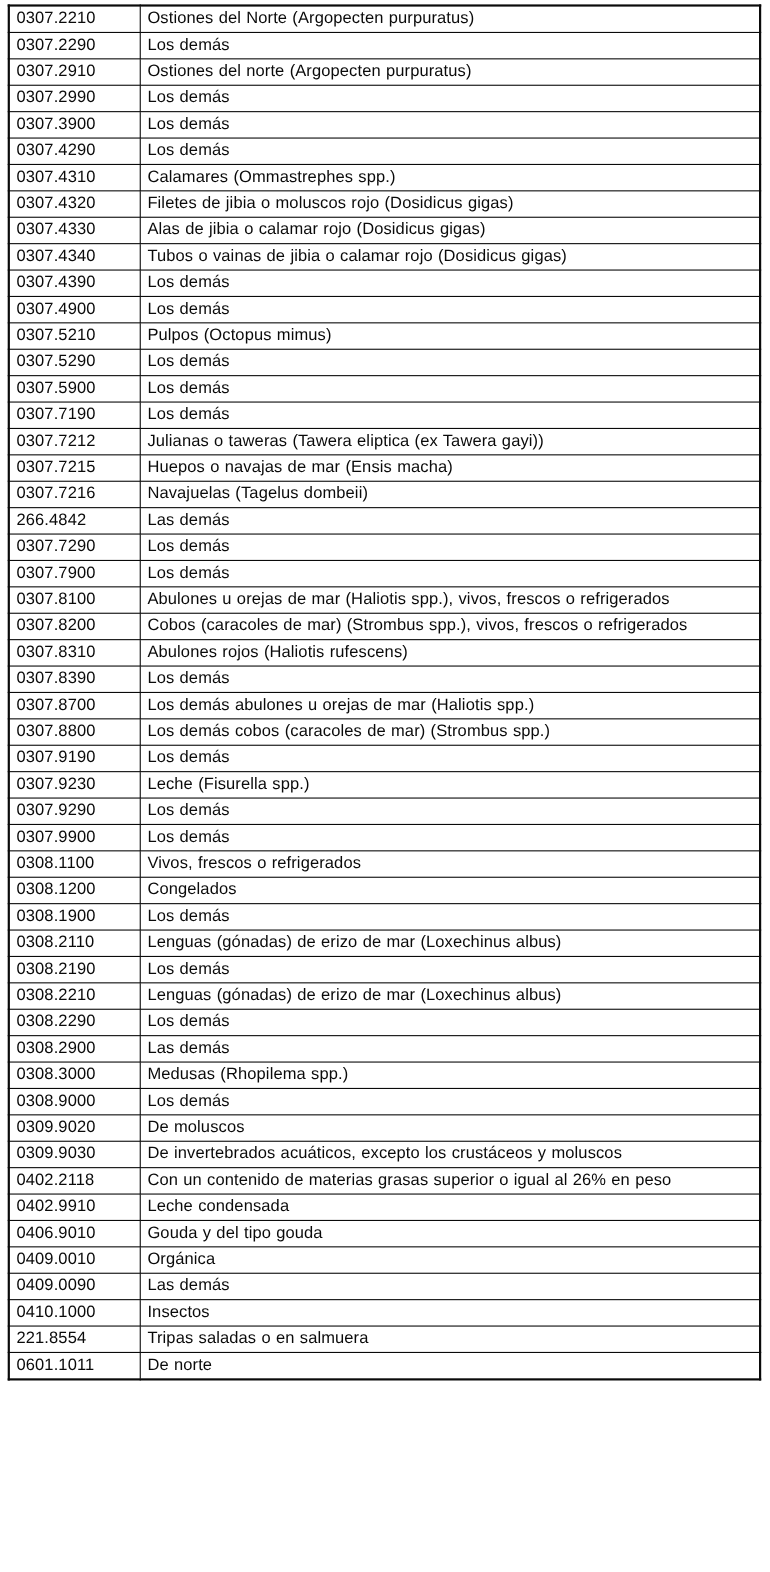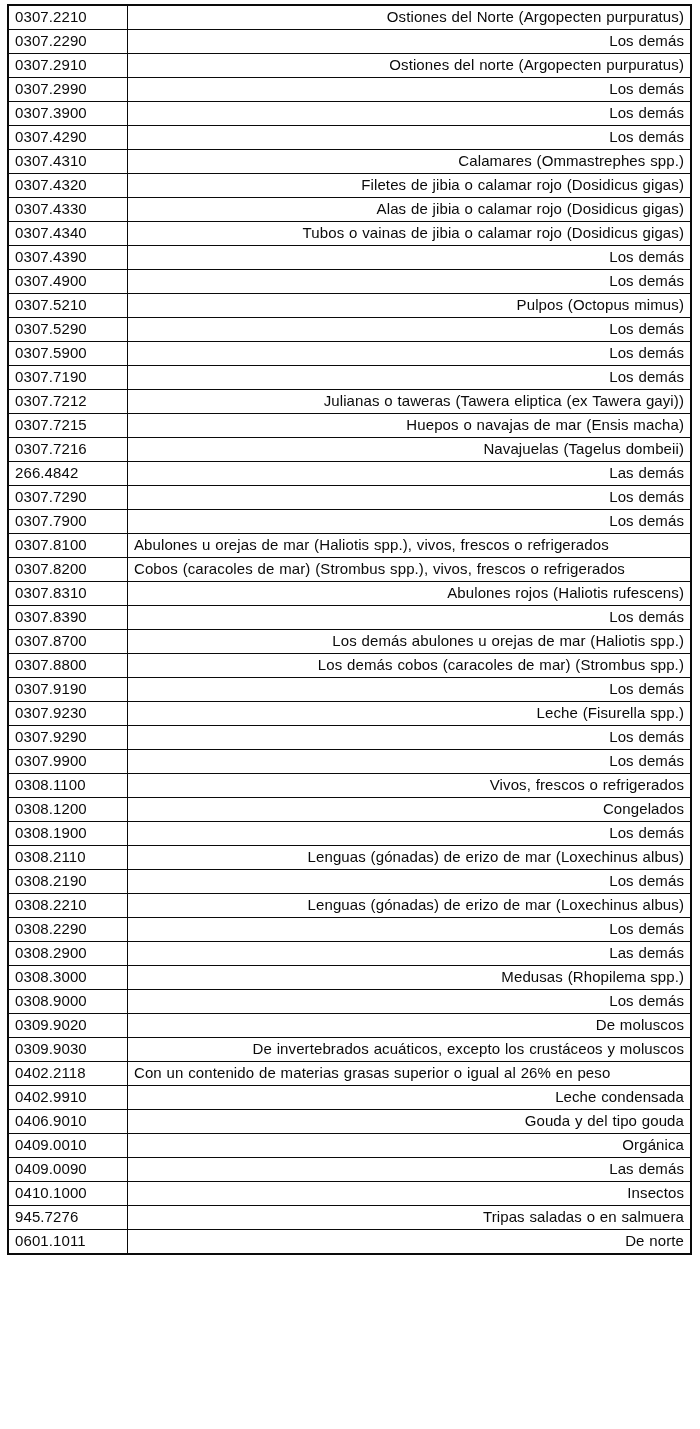--- a/index.html
+++ b/index.html
@@ -32,21 +32,21 @@
     vertical-align: top;
     letter-spacing: 0.1px;
     -webkit-font-smoothing: antialiased;
   }
   td.code {
     width: 106px;
     white-space: nowrap;
     overflow: hidden;
   }
   td.desc {
-    text-align: right;
+    text-align: left;
     word-spacing: 0.5px;
   }
   td.desc.justify {
     text-align: justify;
     text-align-last: auto;
   }
 </style>
 </head>
 <body>
 
@@ -84,21 +84,21 @@
     <td class="desc">Los demás</td>
   </tr>
 
   <tr>
     <td class="code">0307.4310</td>
     <td class="desc">Calamares (Ommastrephes spp.)</td>
   </tr>
 
   <tr>
     <td class="code">0307.4320</td>
-    <td class="desc">Filetes de jibia o calamar rojo (Dosidicus gigas)</td>
+    <td class="desc">Filetes de jibia o moluscos rojo (Dosidicus gigas)</td>
   </tr>
 
   <tr>
     <td class="code">0307.4330</td>
     <td class="desc">Alas de jibia o calamar rojo (Dosidicus gigas)</td>
   </tr>
 
   <tr>
     <td class="code">0307.4340</td>
     <td class="desc">Tubos o vainas de jibia o calamar rojo (Dosidicus gigas)</td>
@@ -300,21 +300,21 @@
     <td class="code">0409.0090</td>
     <td class="desc">Las demás</td>
   </tr>
 
   <tr>
     <td class="code">0410.1000</td>
     <td class="desc">Insectos</td>
   </tr>
 
   <tr>
-    <td class="code">945.7276</td>
+    <td class="code">221.8554</td>
     <td class="desc">Tripas saladas o en salmuera</td>
   </tr>
 
   <tr>
     <td class="code">0601.1011</td>
     <td class="desc">De norte</td>
   </tr>
 </tbody>
   </table>
 </div>

